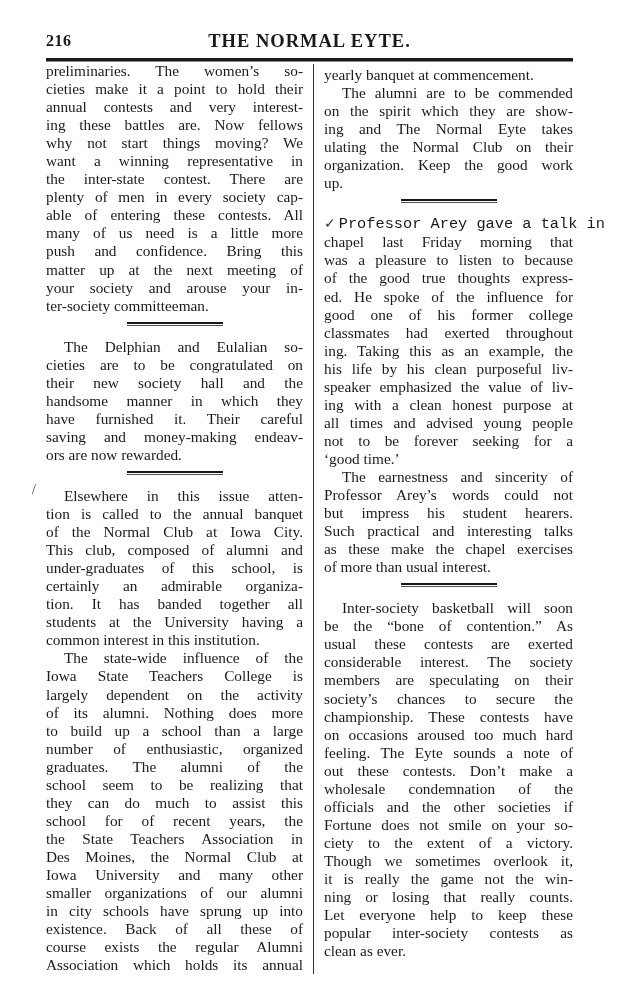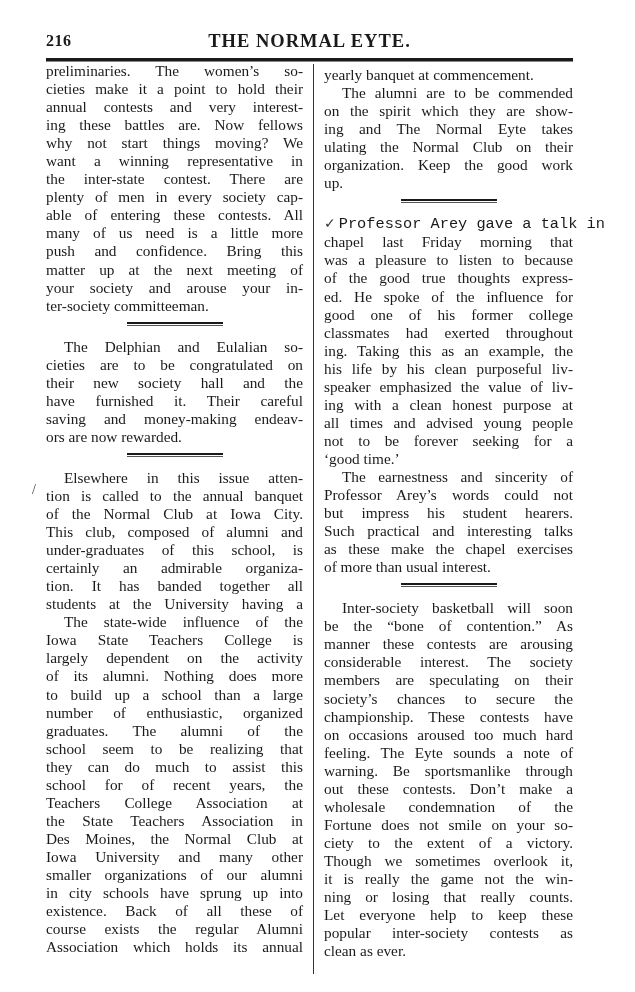--- a/index.html
+++ b/index.html
@@ -137,46 +137,47 @@
         <span class="line">matter up at the next meeting of</span>
         <span class="line">your society and arouse your in-</span>
         <span class="line last">ter-society committeeman.</span>
       </div>
       <div class="section-rule"></div>
 
       <div>
         <span class="line indent">The Delphian and Eulalian so-</span>
         <span class="line">cieties are to be congratulated on</span>
         <span class="line">their new society hall and the</span>
+        <span class="line">handsome manner in which they</span>
         <span class="line">have furnished it. Their careful</span>
         <span class="line">saving and money-making endeav-</span>
         <span class="line last">ors are now rewarded.</span>
       </div>
       <div class="section-rule"></div>
 
       <div>
         <span class="line indent">Elsewhere in this issue atten-</span>
         <span class="line">tion is called to the annual banquet</span>
         <span class="line">of the Normal Club at Iowa City.</span>
         <span class="line">This club, composed of alumni and</span>
         <span class="line">under-graduates of this school, is</span>
         <span class="line">certainly an admirable organiza-</span>
         <span class="line">tion. It has banded together all</span>
         <span class="line">students at the University having a</span>
+        <span class="line last">common interest in this institution.</span>
         <span class="line indent">The state-wide influence of the</span>
         <span class="line">Iowa State Teachers College is</span>
         <span class="line">largely dependent on the activity</span>
         <span class="line">of its alumni. Nothing does more</span>
         <span class="line">to build up a school than a large</span>
         <span class="line">number of enthusiastic, organized</span>
         <span class="line">graduates. The alumni of the</span>
         <span class="line">school seem to be realizing that</span>
         <span class="line">they can do much to assist this</span>
         <span class="line">school for of recent years, the</span>
-        <span class="line">Teachers College Association at</span>
         <span class="line">the State Teachers Association in</span>
         <span class="line">Des Moines, the Normal Club at</span>
         <span class="line">Iowa University and many other</span>
         <span class="line">smaller organizations of our alumni</span>
         <span class="line">in city schools have sprung up into</span>
         <span class="line">existence. Back of all these of</span>
         <span class="line">course exists the regular Alumni</span>
         <span class="line">Association which holds its annual</span>
       </div>
     </div>
@@ -218,30 +219,30 @@
         <span class="line">but impress his student hearers.</span>
         <span class="line">Such practical and interesting talks</span>
         <span class="line">as these make the chapel exercises</span>
         <span class="line last">of more than usual interest.</span>
       </div>
       <div class="section-rule"></div>
 
       <div>
         <span class="line indent">Inter-society basketball will soon</span>
         <span class="line">be the “bone of contention.” As</span>
-        <span class="line">manner these contests are arousing</span>
+        <span class="line">usual these contests are exerted</span>
         <span class="line">considerable interest. The society</span>
         <span class="line">members are speculating on their</span>
         <span class="line">society’s chances to secure the</span>
         <span class="line">championship. These contests have</span>
         <span class="line">on occasions aroused too much hard</span>
         <span class="line">feeling. The Eyte sounds a note of</span>
-        <span class="line">warning. Be sportsmanlike through</span>
         <span class="line">out these contests. Don’t make a</span>
         <span class="line">wholesale condemnation of the</span>
+        <span class="line">officials and the other societies if</span>
         <span class="line">Fortune does not smile on your so-</span>
         <span class="line">ciety to the extent of a victory.</span>
         <span class="line">Though we sometimes overlook it,</span>
         <span class="line">it is really the game not the win-</span>
         <span class="line">ning or losing that really counts.</span>
         <span class="line">Let everyone help to keep these</span>
         <span class="line">popular inter-society contests as</span>
         <span class="line last">clean as ever.</span>
       </div>
     </div>

